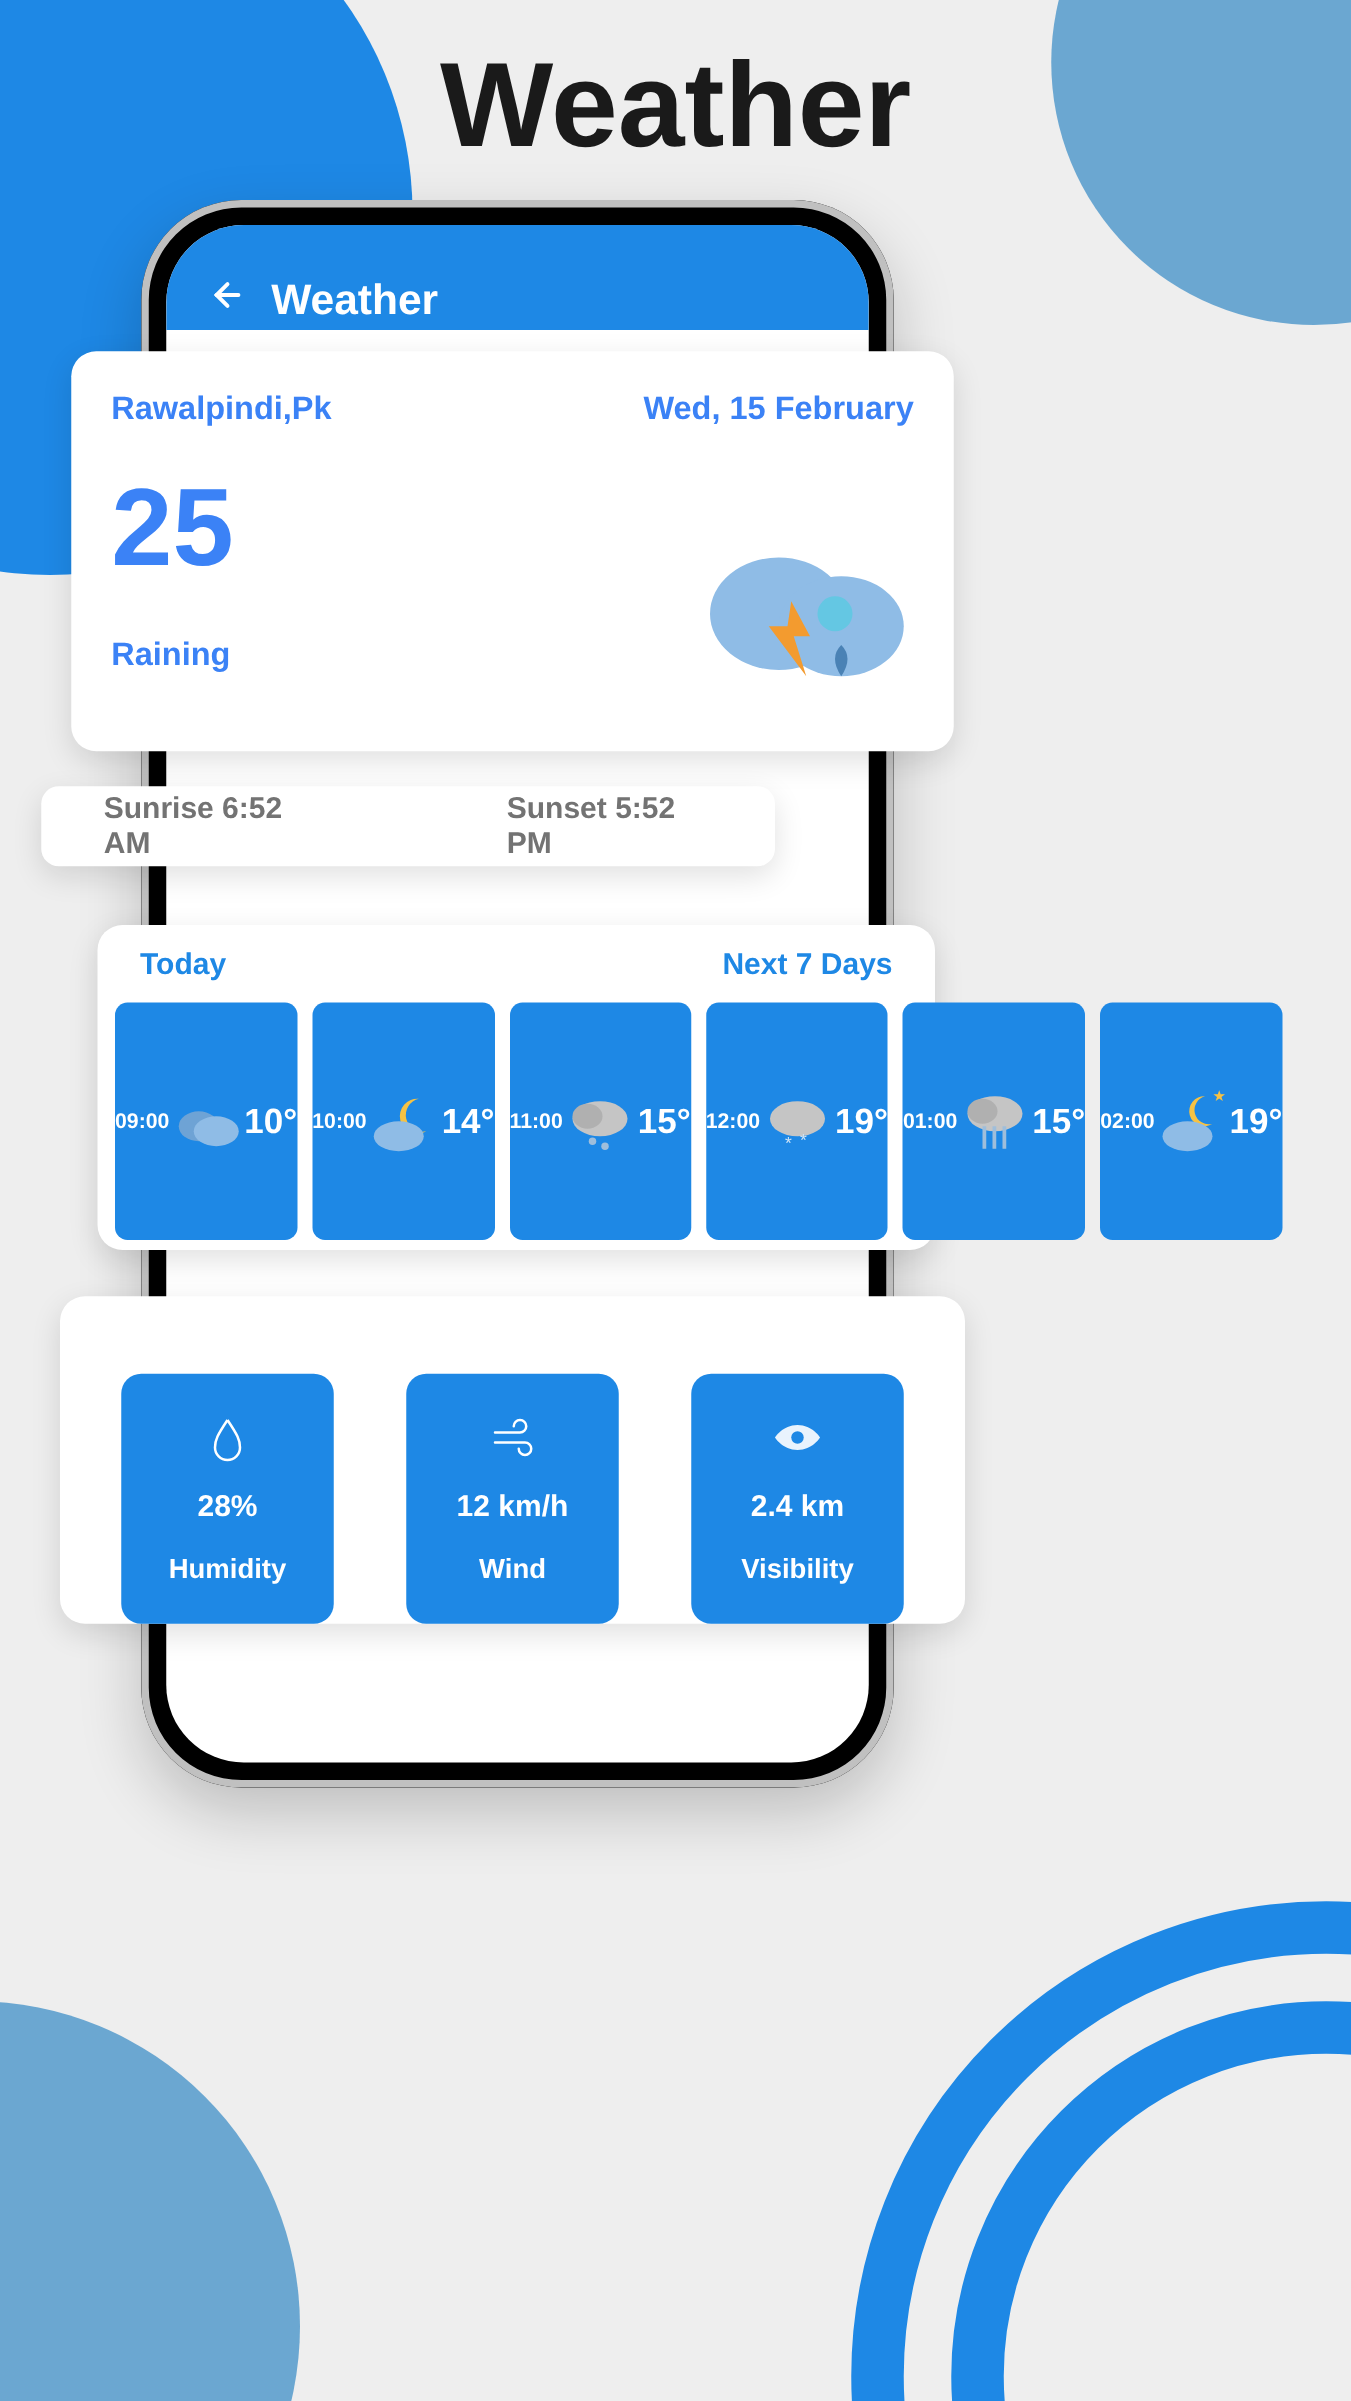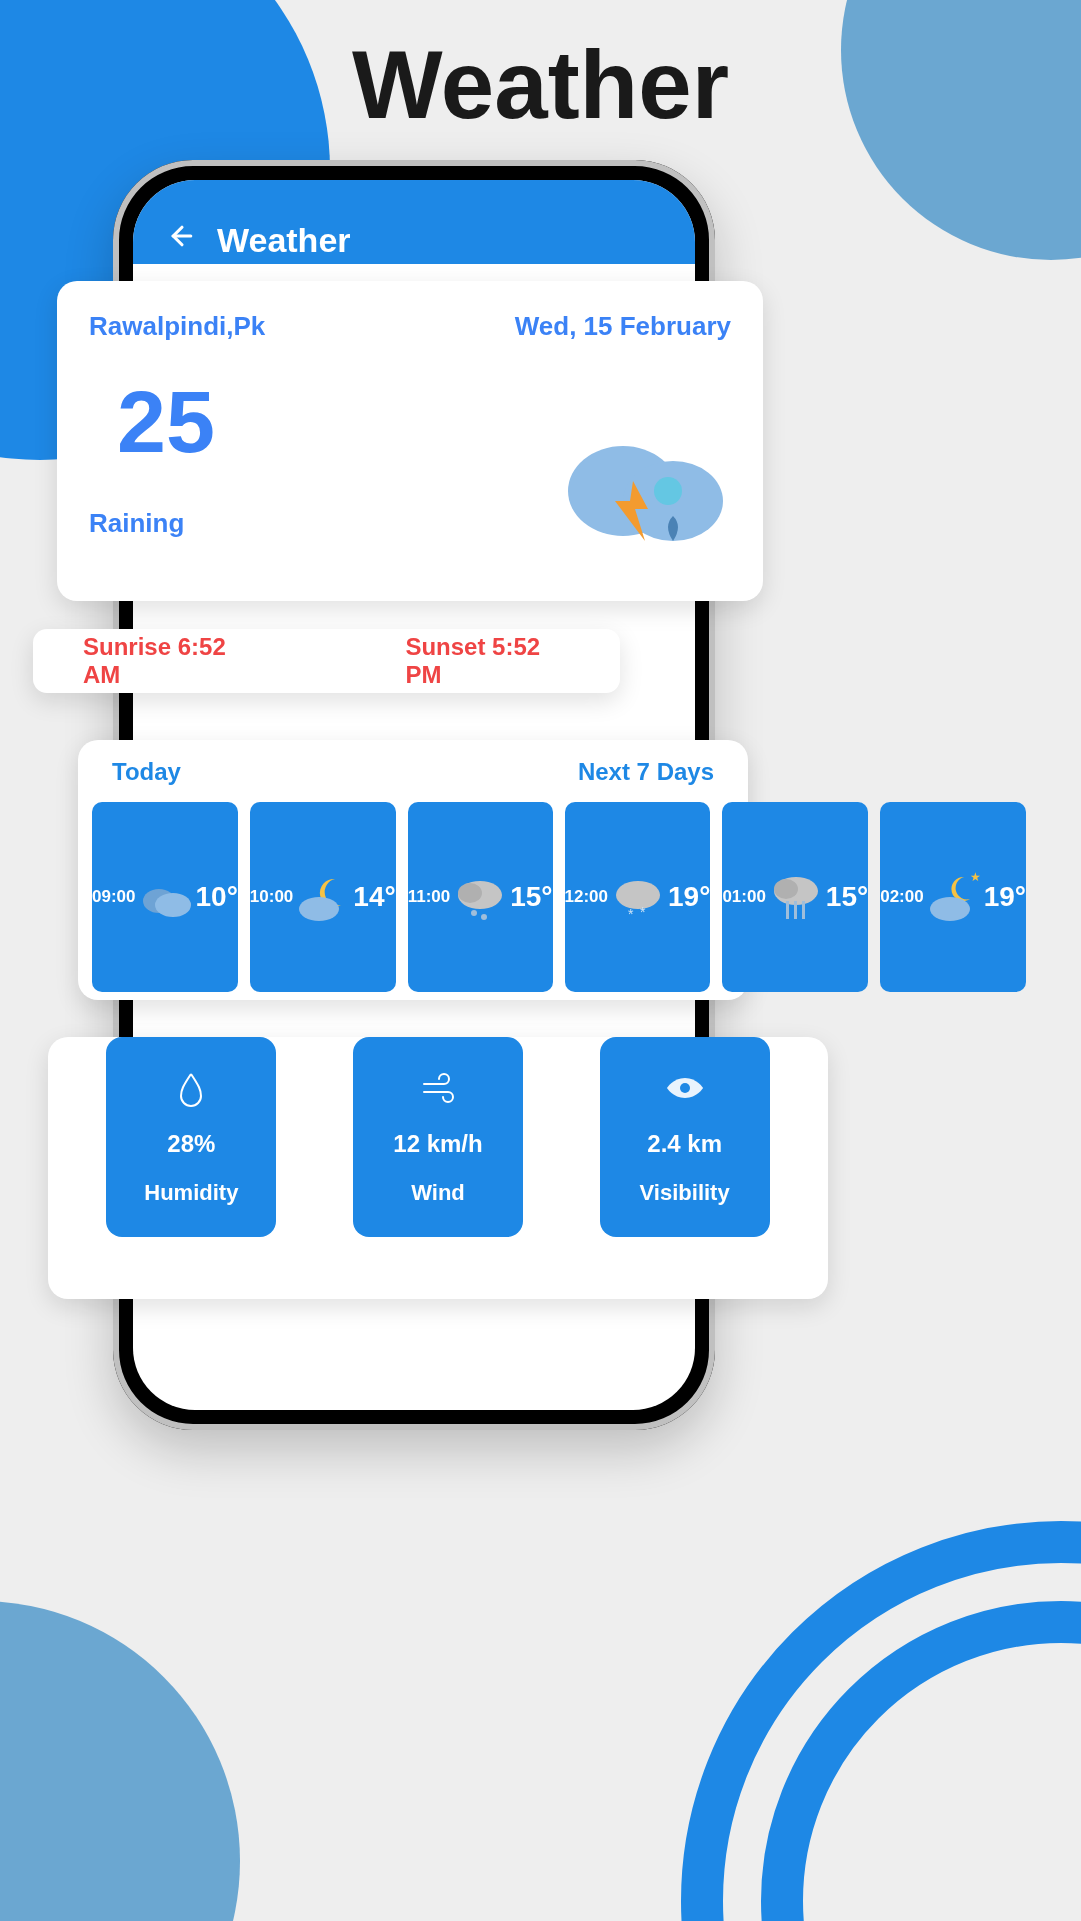--- a/index.html
+++ b/index.html
@@ -109,42 +109,41 @@
     height: 320px;
     padding: 30px 32px;
     color: #3b82f6;
   }
   .main-card .row1 { display: flex; justify-content: space-between; font-size: 26px; font-weight: 700; }
   .main-card .temp {
     font-size: 88px;
     font-weight: 800;
     margin-top: 36px;
     line-height: 1;
-    margin-left: 28px;
   }
   .main-card .feels { font-size: 16px; font-weight: 700; margin-top: 22px; }
   .main-card .cond { font-size: 26px; font-weight: 600; margin-top: 42px; }
   .main-card .weather-icon {
     position: absolute;
     right: 30px;
     bottom: 40px;
     width: 180px;
     height: 140px;
   }
 
   .sun-card {
     top: 629px;
     left: 33px;
     width: 587px;
     height: 64px;
     border-radius: 14px;
     display: flex;
     align-items: center;
     padding: 0 50px;
-    color: #ef4444;
+    color: #737373;
     font-size: 24px;
     font-weight: 600;
     gap: 150px;
   }
 
   .hourly-card {
     top: 740px;
     left: 78px;
     width: 670px;
     height: 260px;
@@ -167,25 +166,25 @@
     justify-content: space-between;
     align-items: center;
   }
   .hcell .time { font-size: 17px; font-weight: 700; }
   .hcell .htemp { font-size: 28px; font-weight: 700; }
   .hcell .hicon { width: 60px; height: 60px; }
 
   .stats-card {
     top: 1037px;
     left: 48px;
-    width: 780px;
+    width: 724px;
     height: 262px;
     display: flex;
     justify-content: space-around;
-    align-items: flex-start;
+    align-items: flex-end;
     padding: 0 20px;
   }
   .scell {
     width: 170px;
     height: 200px;
     background: #1e88e5;
     border-radius: 16px;
     color: #fff;
     text-align: center;
     display: flex;

